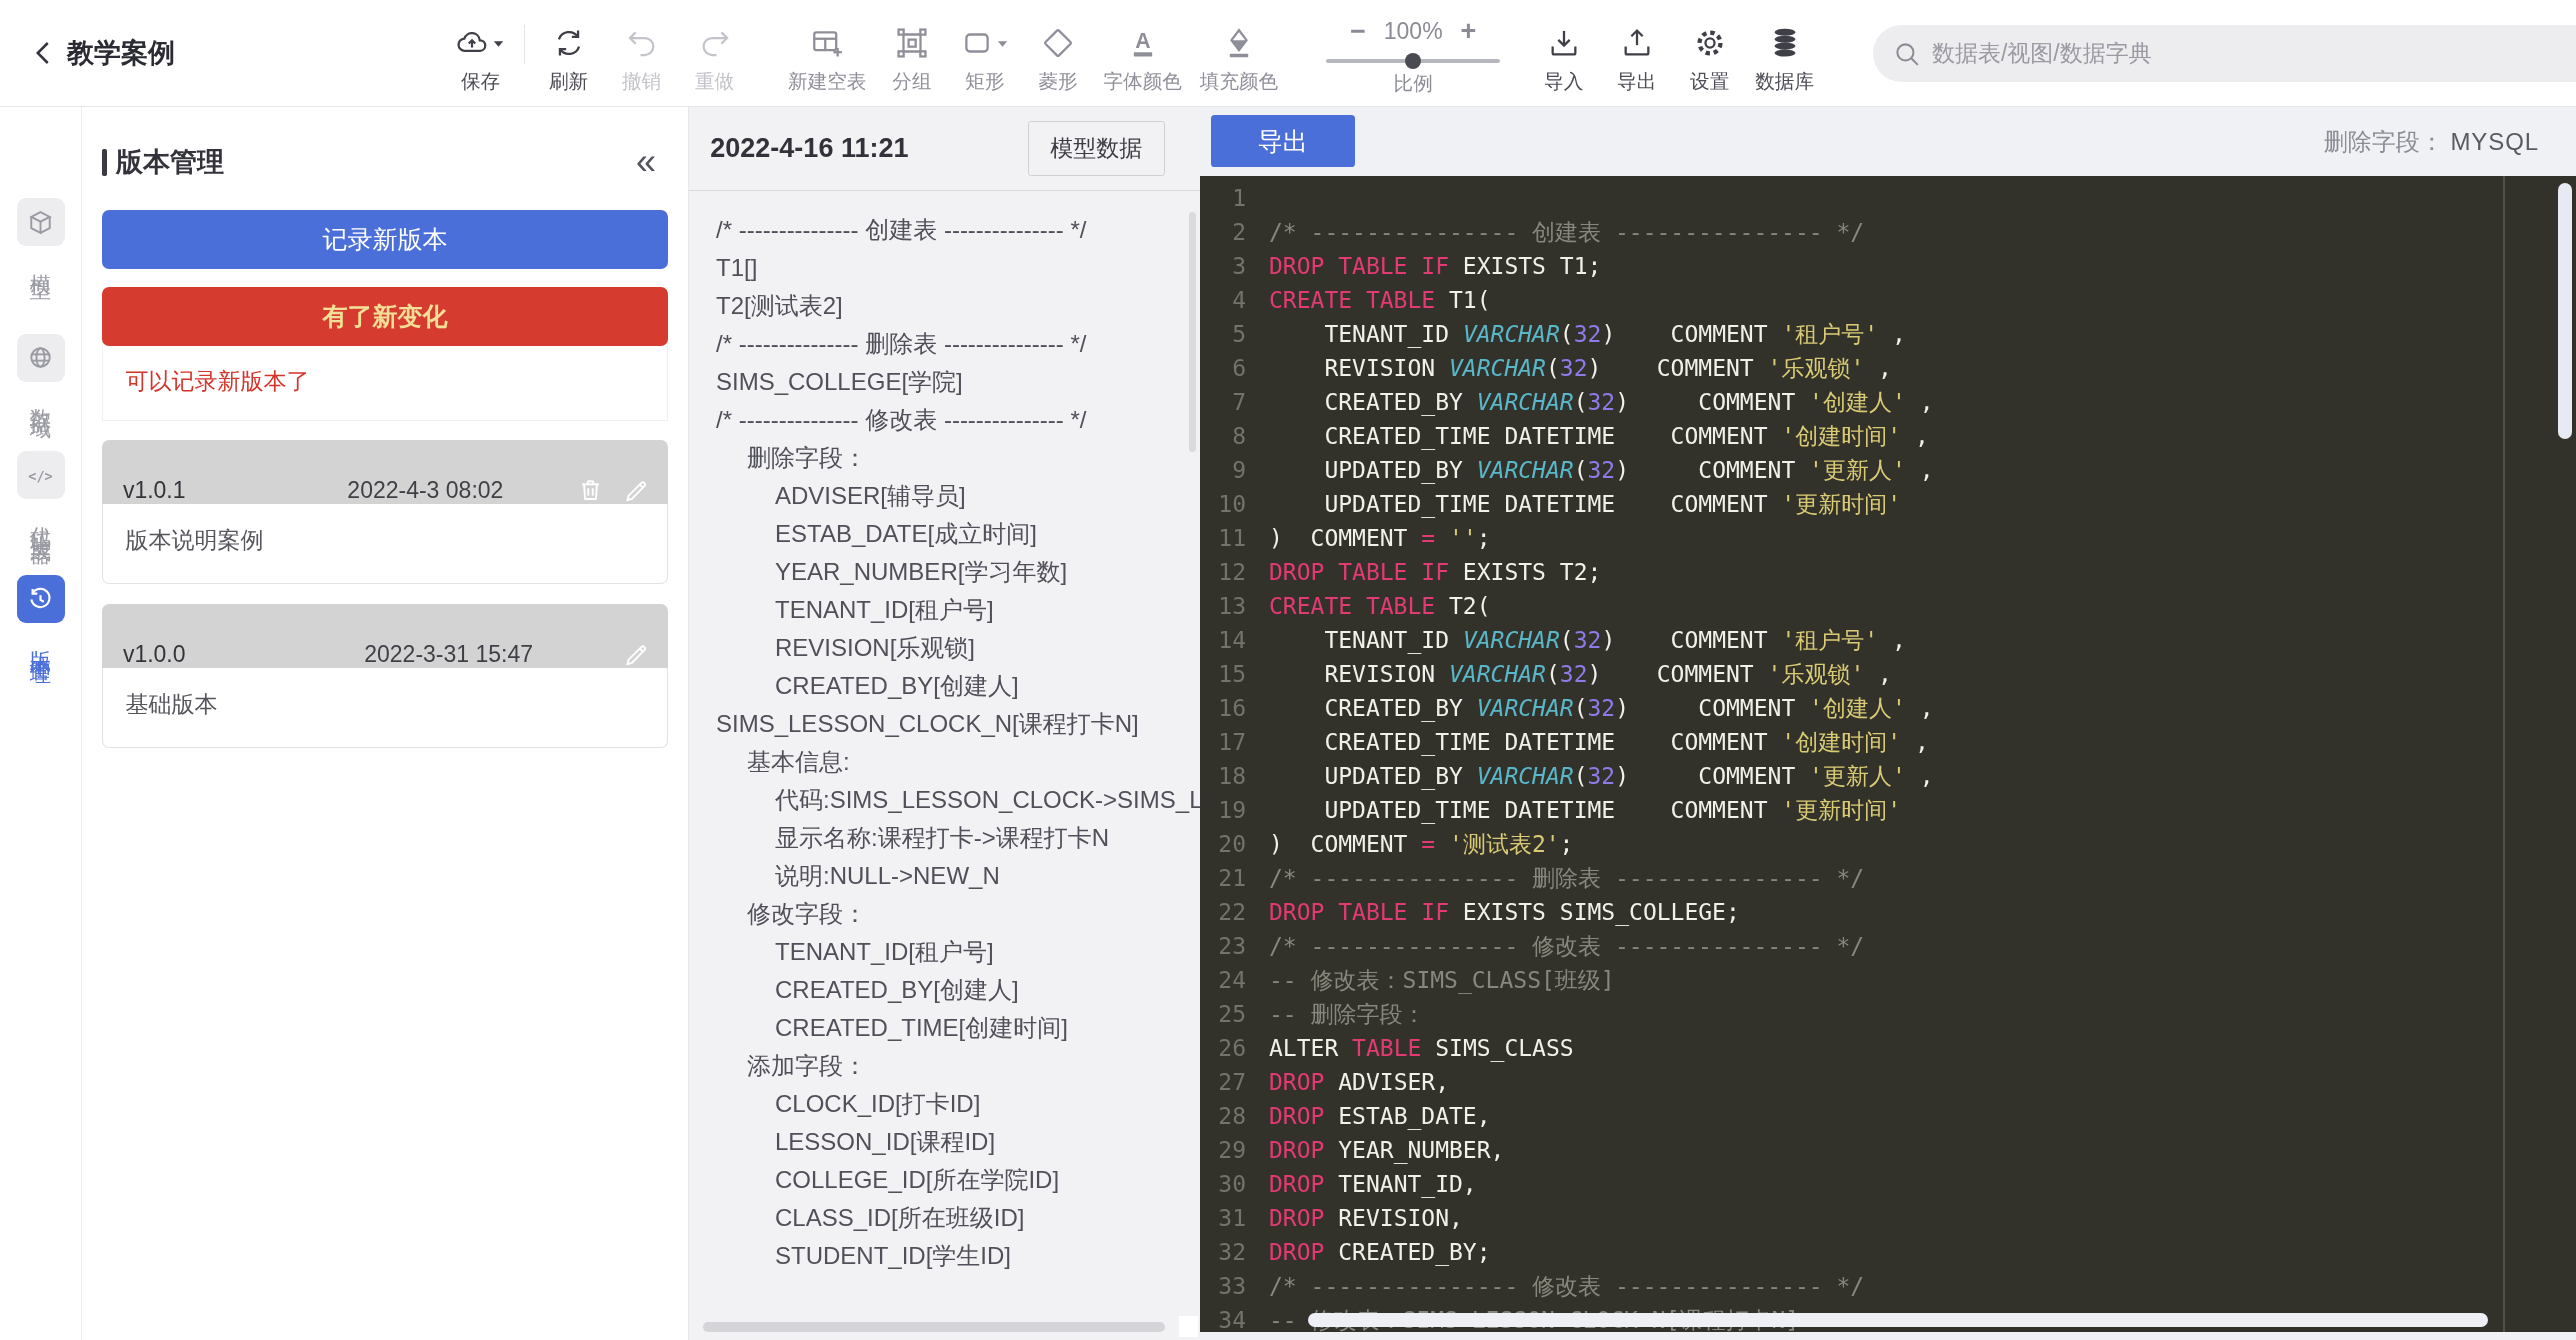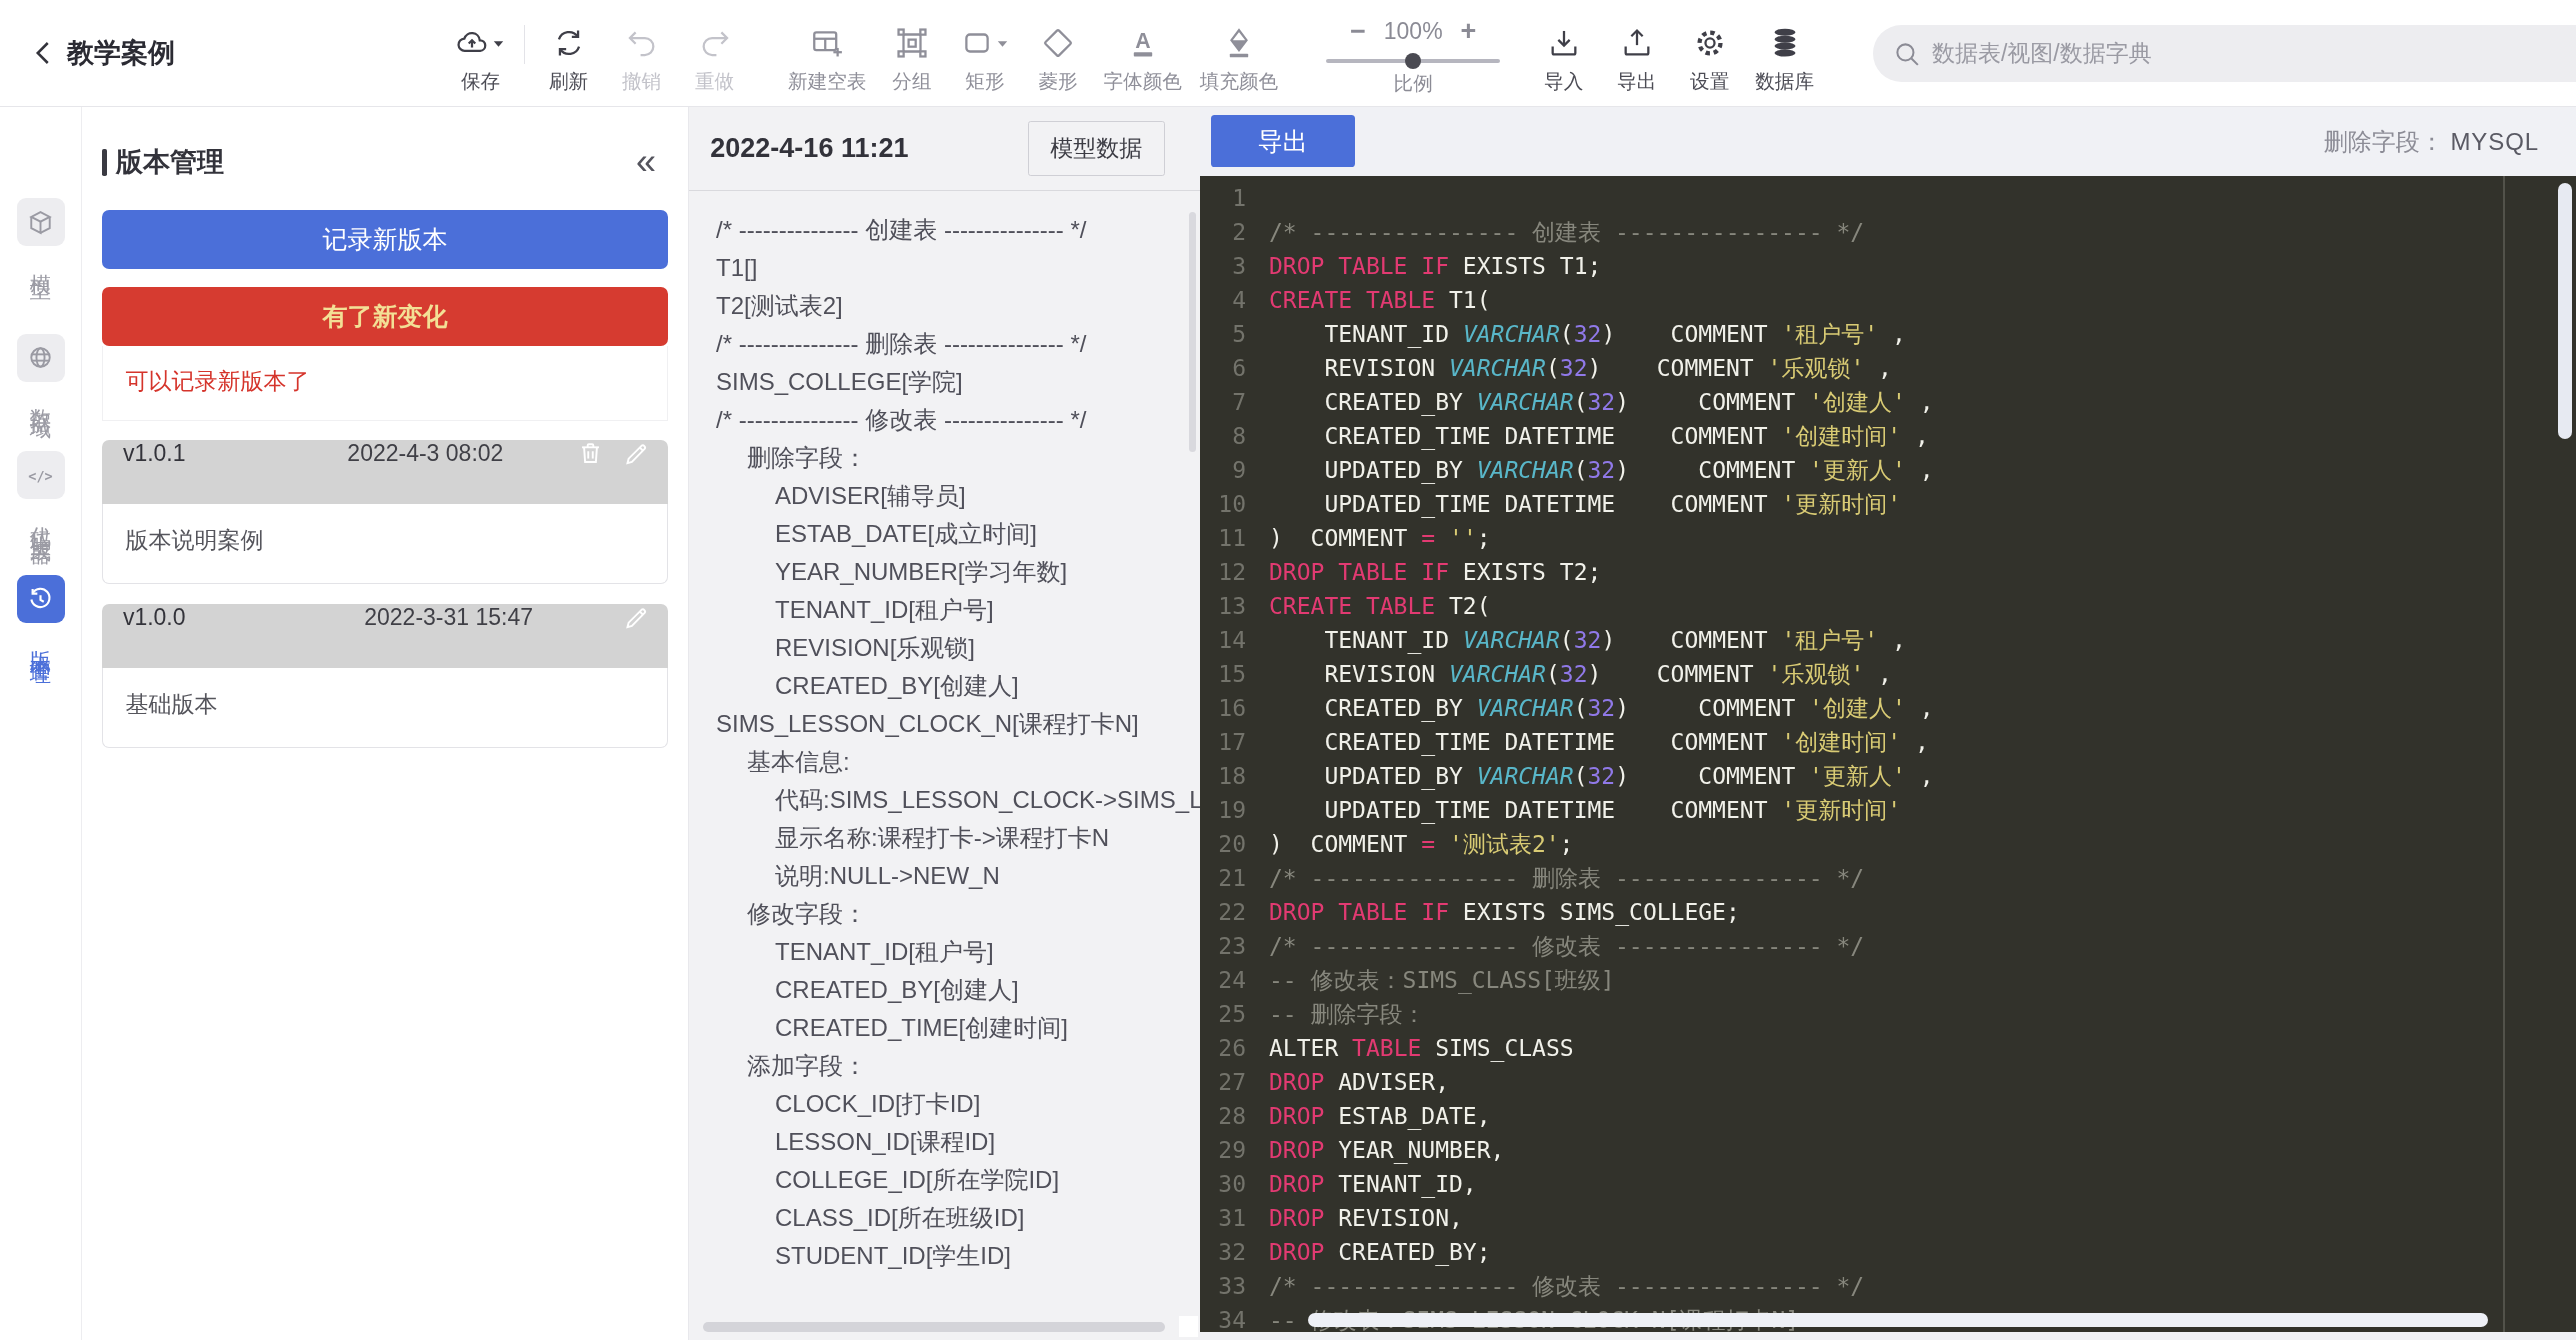--- a/index.html
+++ b/index.html
@@ -61,21 +61,21 @@
   .vp-head { display:flex; align-items:center; margin-top:37px; }
   .vp-title { display:flex; align-items:center; gap:9px; font-size:27px; font-weight:700; color:#33333b; }
   .vp-bar { width:5.3px; height:27px; background:#3a3a42; border-radius:1.8px; }
   .vp-collapse { margin-left:auto; font-size:36px; color:#55555e; cursor:pointer; line-height:1; padding-right:12.4px; }
   .btn-block { display:block; width:100%; height:59px; border:none; border-radius:7.1px; font-size:25px;
     font-family:"Liberation Sans", sans-serif; cursor:pointer; }
   .btn-record { background:#4b6fd9; color:#fff; margin-top:30px; }
   .btn-changes { background:#d63b30; color:#f3e096; margin-top:18px; font-weight:600; }
   .notice { background:#fff; border:0.9px solid #f0f0f2; border-top:none; padding:19.6px 23px 23px; font-size:23px; color:#d5342b; }
   .vcard { margin-top:19.6px; border-radius:7.1px; }
-  .vcard-head { background:#d3d3d3; border-radius:7.1px 7.1px 0 0; height:64px; display:flex; align-items:flex-start;
+  .vcard-head { background:#d3d3d3; border-radius:7.1px 7.1px 0 0; height:64px; display:flex; align-items:flex-end;
     padding:0 18px 0 21.3px; cursor:pointer; }
   .v-ver { font-size:23px; color:#33333a; width:151px; }
   .v-date { font-size:23px; color:#3f3f46; flex:1; text-align:center; }
   .v-icons { display:flex; gap:19.6px; color:#fff; }
   .v-icons .vi { cursor:pointer; display:flex; }
   .vcard-body { border:0.9px solid #e3e3e7; border-top:none; border-radius:0 0 7.1px 7.1px; background:#fff;
     padding:21.3px 23px 27px; font-size:23px; color:#55555c; }
 
   
   .dpanel { width:511px; background:#f2f2f4; position:relative; overflow:hidden; flex:0 0 auto; }

